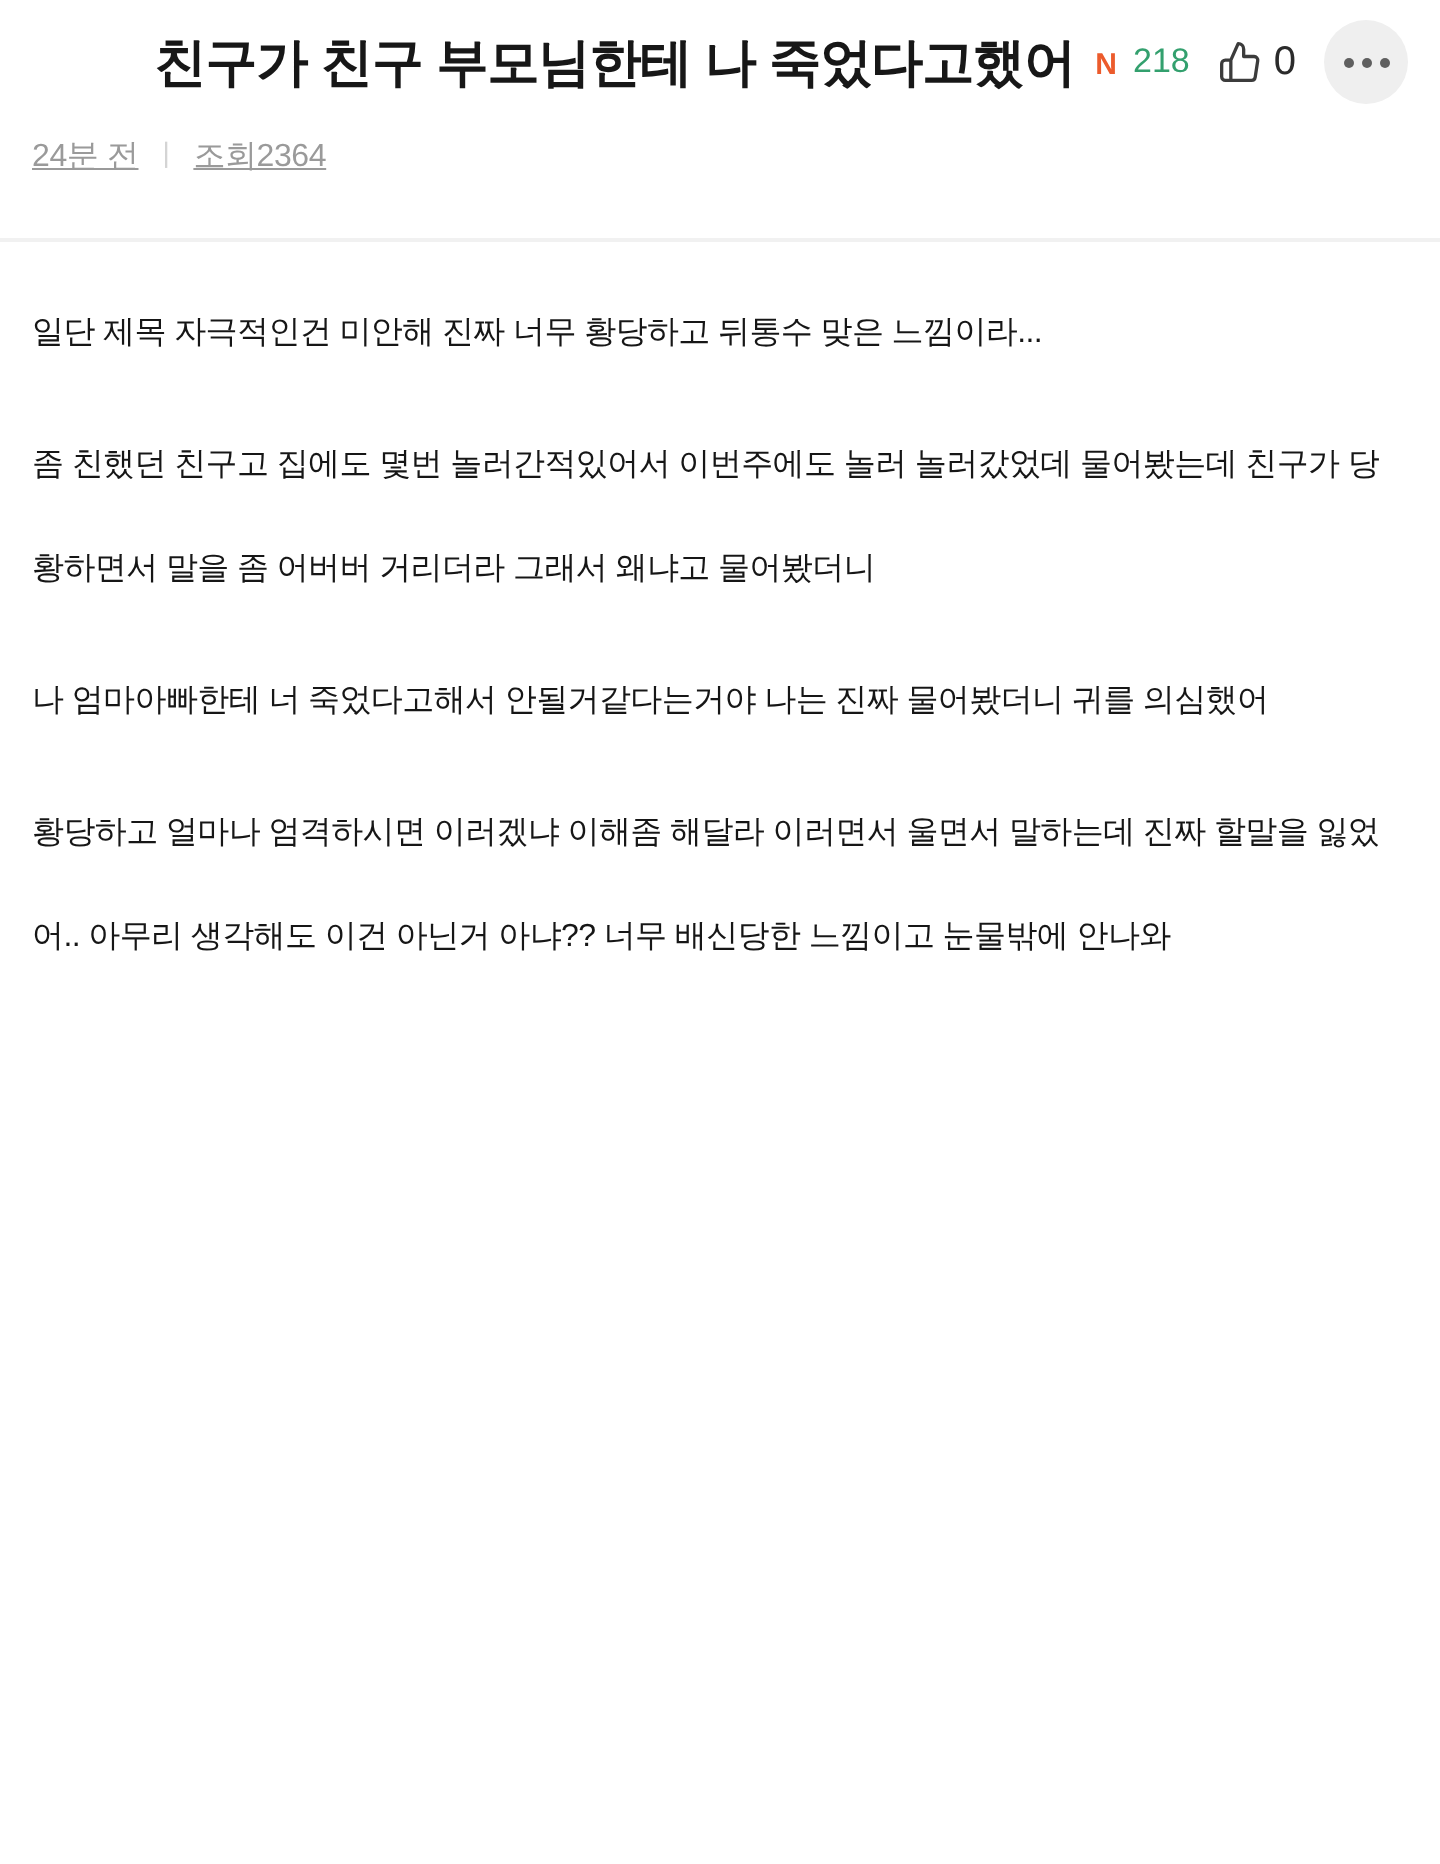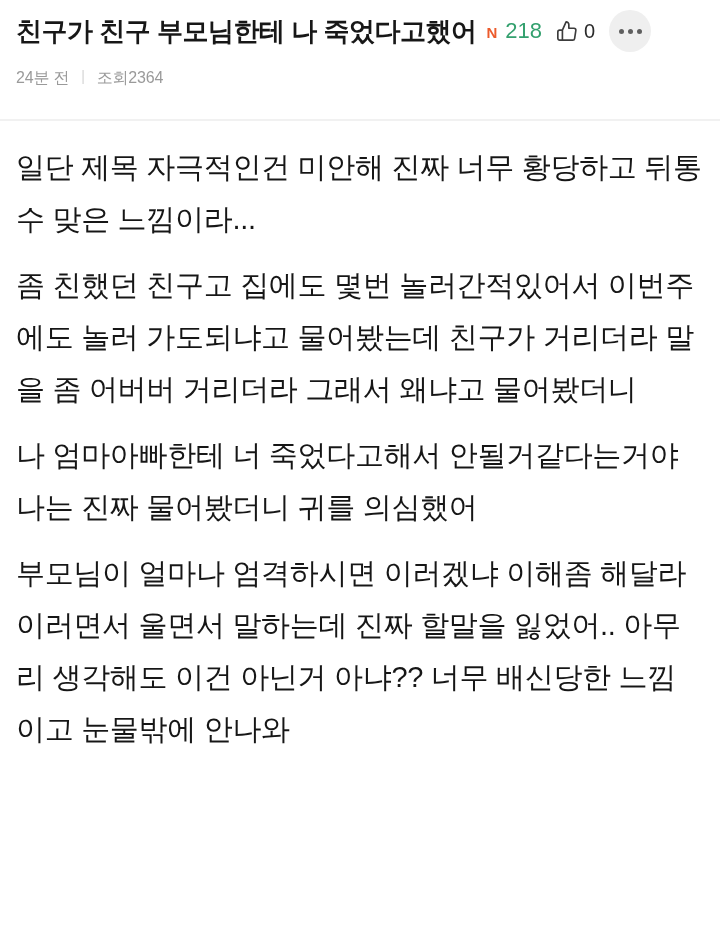--- a/index.html
+++ b/index.html
@@ -11,40 +11,41 @@
     font-family: "Liberation Sans", "DejaVu Sans", sans-serif;
   }
   .page { width: 720px; height: 932px; background: #fff; }
 
   
   .post-header { padding: 10px 16px 0 16px; }
   .title-row {
     display: flex;
     align-items: center;
     flex-wrap: nowrap;
+    justify-content: flex-end;
   }
   .post-title {
     font-size: 26px;
     font-weight: 700;
     color: #171717;
     letter-spacing: -0.5px;
     line-height: 32px;
     white-space: nowrap;
   }
   .new-badge {
     color: #ec5b2c;
     font-weight: 800;
     font-size: 15px;
     margin-left: 10px;
     position: relative;
     top: 1px;
   }
   .comment-count {
     color: #33a06e;
-    font-size: 22px;
+    font-size: 17px;
     margin-left: 8px;
   }
   .like-button {
     display: flex;
     align-items: center;
     gap: 6px;
     margin-left: 14px;
     background: none;
     border: none;
     cursor: pointer;
@@ -75,38 +76,39 @@
     display: block;
   }
 
   .meta-row {
     margin-top: 16px;
     display: flex;
     align-items: flex-start;
     font-size: 16px;
     color: #9a9a9a;
     letter-spacing: -0.2px;
+    text-decoration: underline;
   }
   .meta-sep {
     margin: 0 12px;
     color: #d4d4d4;
     font-size: 14px;
   }
 
   .divider {
     margin-top: 30px;
     height: 2px;
     background: #f1f1f1;
     border: none;
   }
 
   
   .post-body {
     padding: 20px 16px 0 16px;
-    font-size: 29px;
+    font-size: 16px;
     line-height: 52px;
     color: #161616;
     letter-spacing: -0.3px;
     word-break: break-all;
   }
   .post-body p { margin: 0 0 14px 0; }
 </style>
 </head>
 <body>
 
@@ -138,18 +140,18 @@
       <span>24분 전</span>
       <span class="meta-sep">|</span>
       <span>조회2364</span>
     </div>
   </header>
 
   <hr class="divider">
 
   <main class="post-body">
     <p>일단 제목 자극적인건 미안해 진짜 너무 황당하고 뒤통수 맞은 느낌이라...</p>
-    <p>좀 친했던 친구고 집에도 몇번 놀러간적있어서 이번주에도 놀러 가도되냐고 물어봤는데 친구가 거리더라 말을 좀 어버버 거리더라 그래서 왜냐고 물어봤더니</p>
+    <p>좀 친했던 친구고 집에도 몇번 놀러간적있어서 이번주에도 놀러 놀러갔었데 물어봤는데 친구가 당황하면서 말을 좀 어버버 거리더라 그래서 왜냐고 물어봤더니</p>
     <p>나 엄마아빠한테 너 죽었다고해서 안될거같다는거야 나는 진짜 물어봤더니 귀를 의심했어</p>
-    <p>부모님이 얼마나 엄격하시면 이러겠냐 이해좀 해달라 이러면서 울면서 말하는데 진짜 할말을 잃었어.. 아무리 생각해도 이건 아닌거 아냐?? 너무 배신당한 느낌이고 눈물밖에 안나와</p>
+    <p>황당하고 얼마나 엄격하시면 이러겠냐 이해좀 해달라 이러면서 울면서 말하는데 진짜 할말을 잃었어.. 아무리 생각해도 이건 아닌거 아냐?? 너무 배신당한 느낌이고 눈물밖에 안나와</p>
   </main>
 
 </div>
 
 </body></html>

